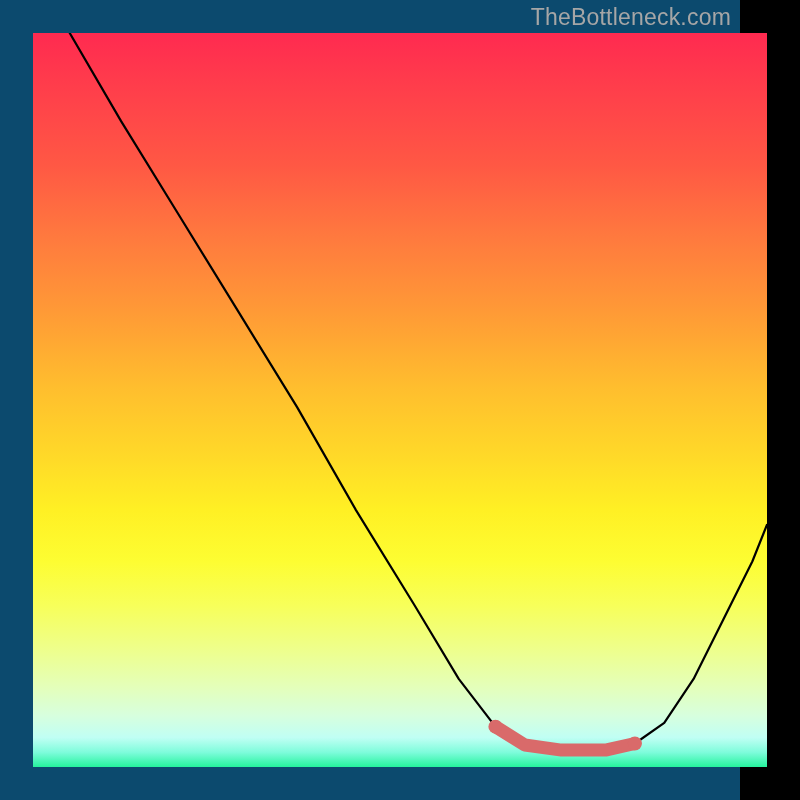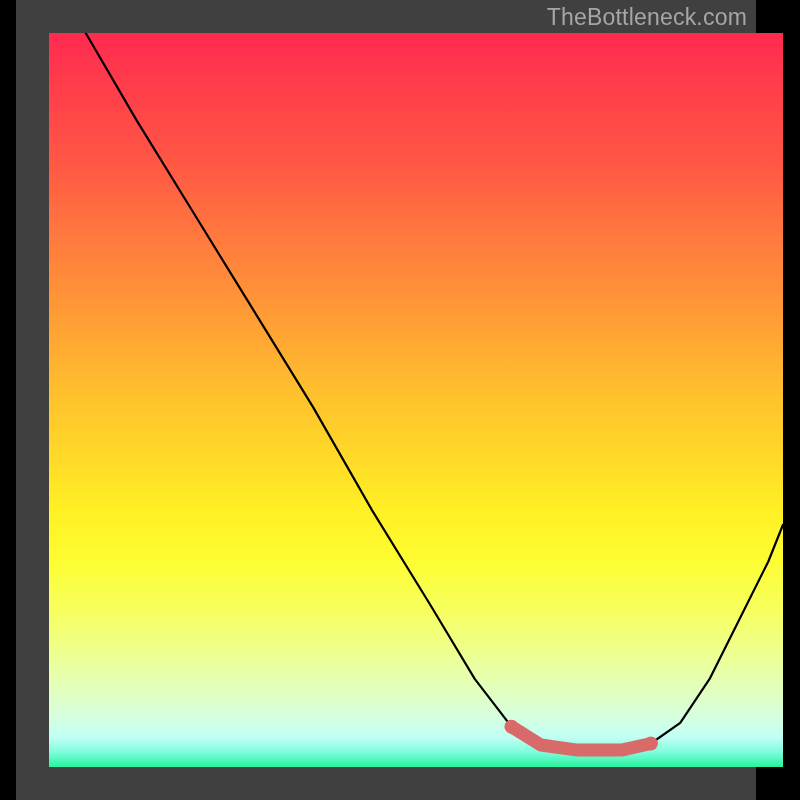--- a/index.html
+++ b/index.html
@@ -6,24 +6,24 @@
     margin: 0;
     padding: 0;
     width: 800px;
     height: 800px;
     overflow: hidden;
     background: #000;
   }
   .frame {
     position: absolute;
     top: 0;
-    left: 16px;
+    left: 0;
     width: 740px;
     height: 800px;
-    background: #404040;
+    background: #0c4a6e;
   }
   .plot {
     position: absolute;
     top: 33px;
     left: 33px;
     width: 734px;
     height: 734px;
     overflow: hidden;
   }
   .gradient {

